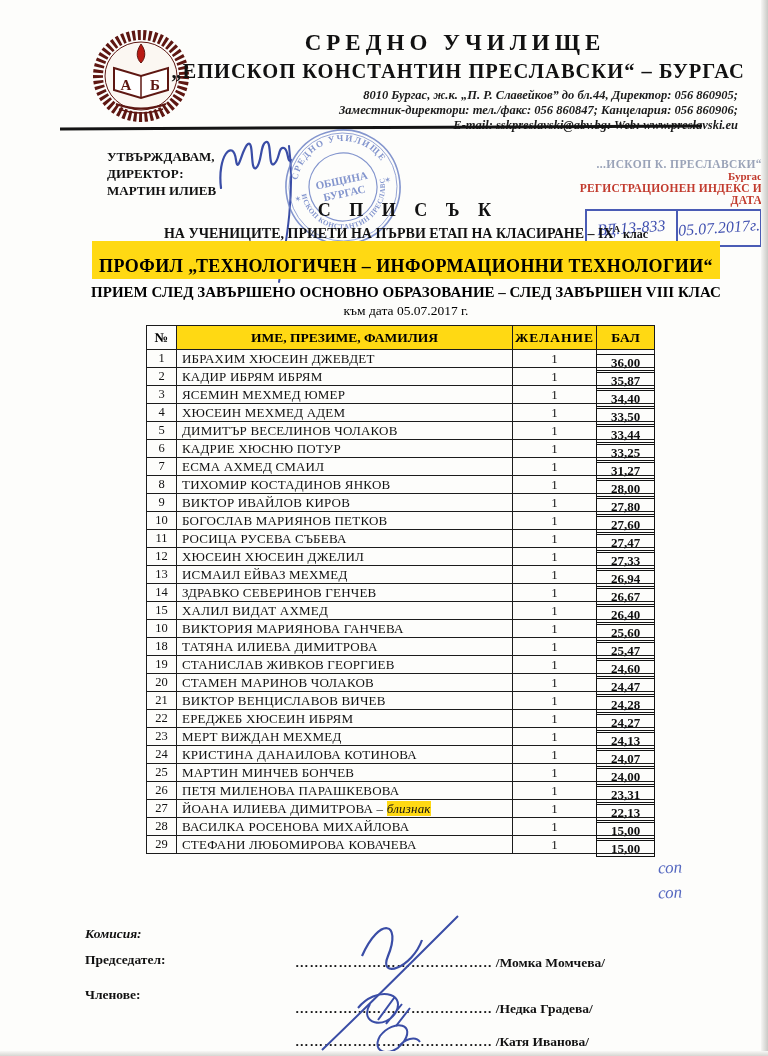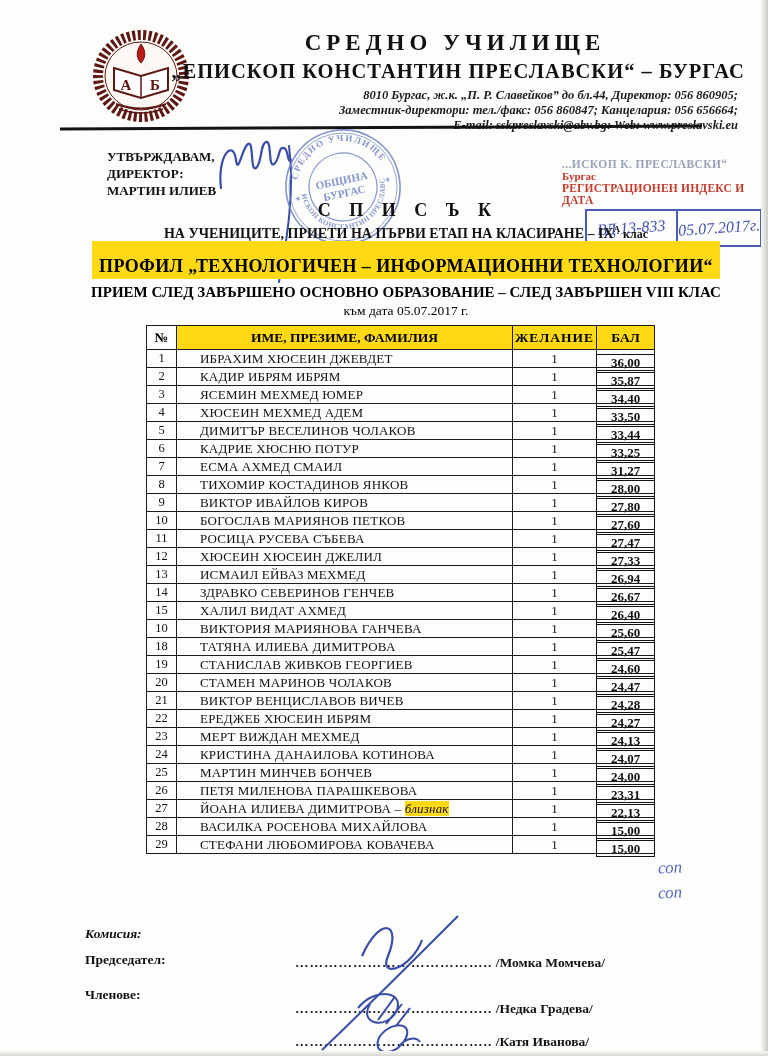--- a/index.html
+++ b/index.html
@@ -21,21 +21,21 @@
   
   .approve{position:absolute;top:148px;left:107px;font-size:13px;font-weight:bold;line-height:17px;color:#111;}
 
   
   .sig-director{position:absolute;top:130px;left:213px;}
 
   
   .stamp-round{position:absolute;top:126px;left:282px;transform:rotate(-12deg);opacity:.85;}
 
   
-  .reg-stamp{position:absolute;top:158px;right:6px;width:200px;}
+  .reg-stamp{position:absolute;top:158px;right:6px;width:200px;text-align:right;}
   .reg-l1{color:#9aa3b8;font-weight:bold;font-size:11.5px;letter-spacing:.4px;}
   .reg-l2{color:var(--stamp-red);font-weight:bold;font-size:11px;}
   .reg-l3{color:var(--stamp-red);font-weight:bold;font-size:11.5px;letter-spacing:.2px;}
   .reg-box{margin-top:3px;margin-left:23px;width:177px;height:38px;border:2px solid #4a5cb5;display:flex;}
   .reg-cell{display:flex;align-items:center;justify-content:center;}
   .reg-cell.c1{width:96px;border-right:2px solid #4a5cb5;}
   .reg-cell.c2{flex:1;}
   .handwrite{font-style:italic;font-size:16px;color:#4050b0;transform:rotate(-4deg);white-space:nowrap;}
 
   
@@ -54,21 +54,21 @@
   .tbl{position:absolute;top:325px;left:146px;}
   table{border-collapse:collapse;}
   th,td{border:1px solid #1c1c1c;}
   th{font-size:13.5px;font-weight:bold;height:24px;padding:0 2px;}
   .h-num{width:30px;background:#fdfdfb;}
   .h-name{width:336px;background:var(--hl);}
   .h-wish{width:82px;background:var(--hl);letter-spacing:1px;}
   .h-score{width:58px;background:var(--hl);}
   td{height:18px;font-size:13px;padding:0;color:#111;}
   .c-num{text-align:center;font-size:12.5px;}
-  .c-name{padding-left:23px;letter-spacing:.2px;margin-left:12px;}
+  .c-name{padding-left:5px;letter-spacing:.2px;margin-left:12px;}
   .hl-note{background:var(--hl);font-style:italic;}
   .c-wish{text-align:center;}
   .c-score{text-align:center;position:relative;}
   .score-box{border:1.6px solid #111;margin:0 -1px;transform:translateY(4px);
     font-weight:bold;font-size:13px;line-height:15px;background:transparent;position:relative;z-index:2;}
 
   
   .note{position:absolute;left:658px;font-style:italic;font-size:17px;color:#5568c0;transform:rotate(-2deg);}
   .note1{top:858px;} .note2{top:883px;}
 
@@ -100,21 +100,21 @@
     <line x1="55" y1="48" x2="55" y2="70" stroke="#5e1712" stroke-width="1.5"></line>
     <text x="40" y="62" font-size="15" font-weight="bold" fill="#5e1712" text-anchor="middle" font-family="Liberation Serif, serif">А</text>
     <text x="69" y="62" font-size="15" font-weight="bold" fill="#5e1712" text-anchor="middle" font-family="Liberation Serif, serif">Б</text>
     <path d="M30,76 Q55,85 80,76" fill="none" stroke="#5e1712" stroke-width="2"></path>
     <path d="M33,81 Q55,89 77,81" fill="none" stroke="#5e1712" stroke-width="1.4"></path>
   </svg>
 
   <div class="head-type">СРЕДНО УЧИЛИЩЕ</div>
   <div class="head-name">„ЕПИСКОП КОНСТАНТИН ПРЕСЛАВСКИ“ – БУРГАС</div>
   <div class="addr a1">8010 Бургас,  ж.к. „П. Р. Славейков” до бл.44,   Директор: 056 860905;</div>
-  <div class="addr a2">Заместник-директори: тел./факс: 056 860847; Канцелария: 056 656664;</div>
+  <div class="addr a2">Заместник-директори: тел./факс: 056 860847; Канцелария: 056 860906;</div>
   <div class="addr a3">E-mail: sskpreslavski@abv.bg:   Web: www.preslavski.eu</div>
   <div class="rule"></div>
 
   <div class="approve">
     <div>УТВЪРЖДАВАМ,</div>
     <div>ДИРЕКТОР:</div>
     <div>МАРТИН ИЛИЕВ</div>
   </div>
 
   <svg class="sig-director" width="110" height="160" viewBox="0 0 110 160">

